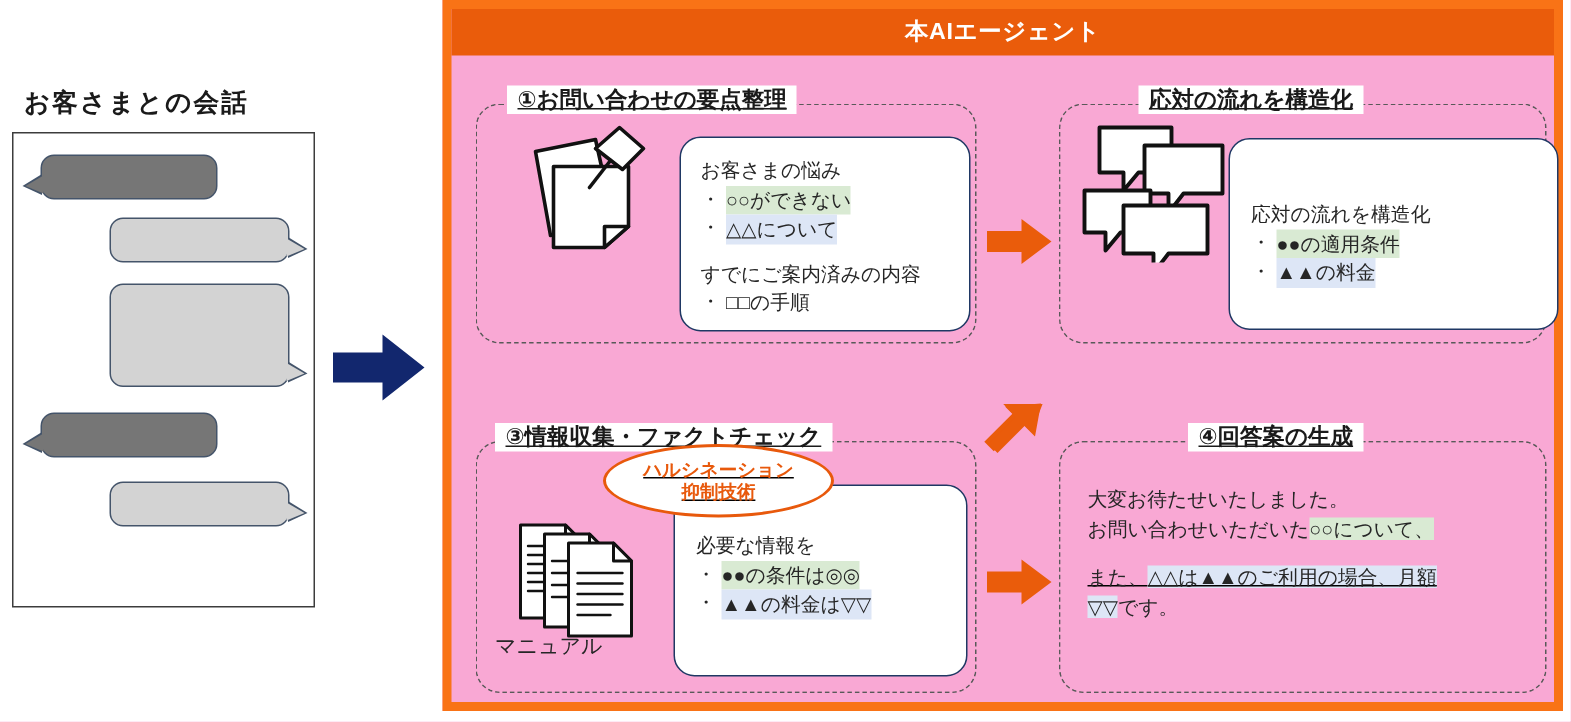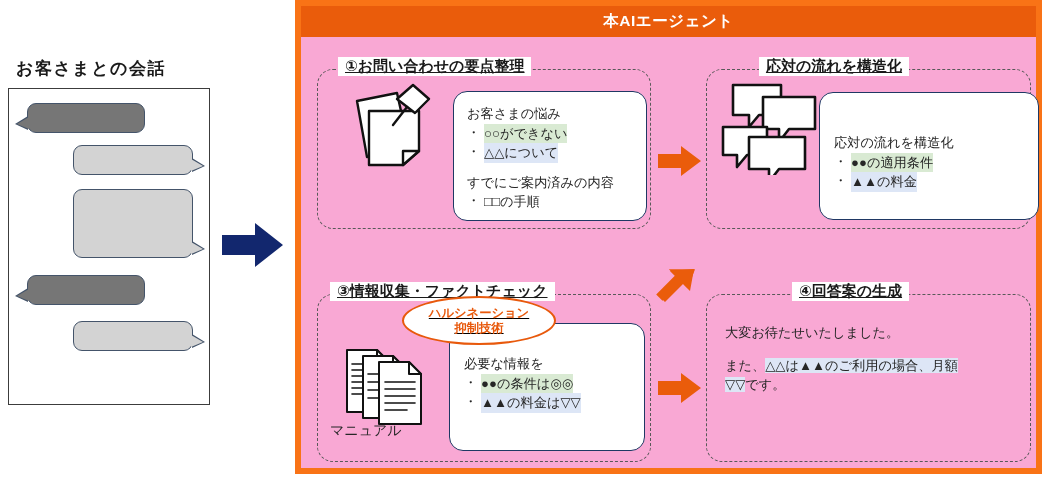--- a/index.html
+++ b/index.html
@@ -293,22 +293,25 @@
     <svg class="orange-arrow" style="left:357px; top:366px;" width="44" height="32" viewBox="0 0 44 32">
       <polygon points="0,9 23,9 23,1 43,16 23,31 23,23 0,23" fill="#ea5c0b"></polygon>
     </svg>
 
     <div class="step" style="left:405px; top:288px; width:325px; height:168px;">
       <div class="step-title" style="left:85px;">④回答案の生成</div>
     </div>
 
     <div style="position:absolute; left:424px; top:317px;">
       <div class="ctext">大変お待たせいたしました。</div>
+      <div style="white-space:nowrap;">
+        <span class="ctext">お問い合わせいただいた</span><span class="ctext hl-green">○○について、</span>
+      </div>
       <div style="height:13px;"></div>
-      <div style="white-space:nowrap;">
+      <div style="white-space:nowrap;text-decoration:underline;">
         <span class="ctext">また、</span><span class="ctext hl-blue">△△は▲▲のご利用の場合、月額</span>
       </div>
       <div style="white-space:nowrap;">
         <span class="ctext hl-blue">▽▽</span><span class="ctext">です。</span>
       </div>
     </div>
 
   </div>
 
   <div id="hallucination-ellipse">

